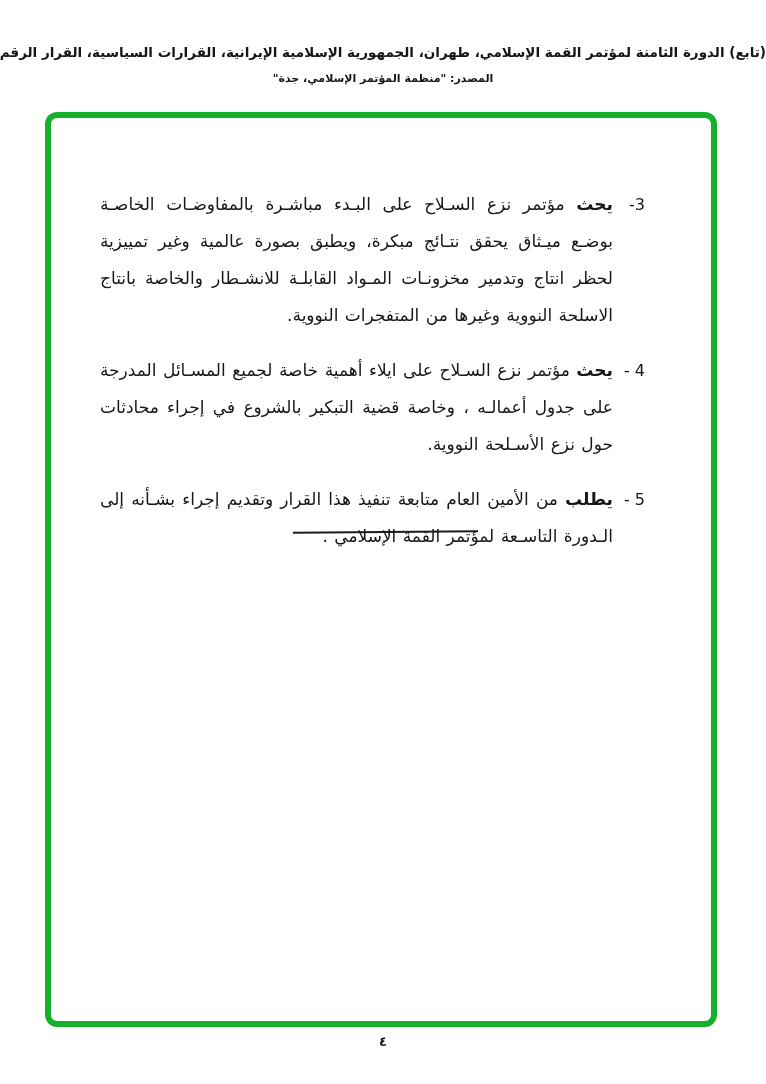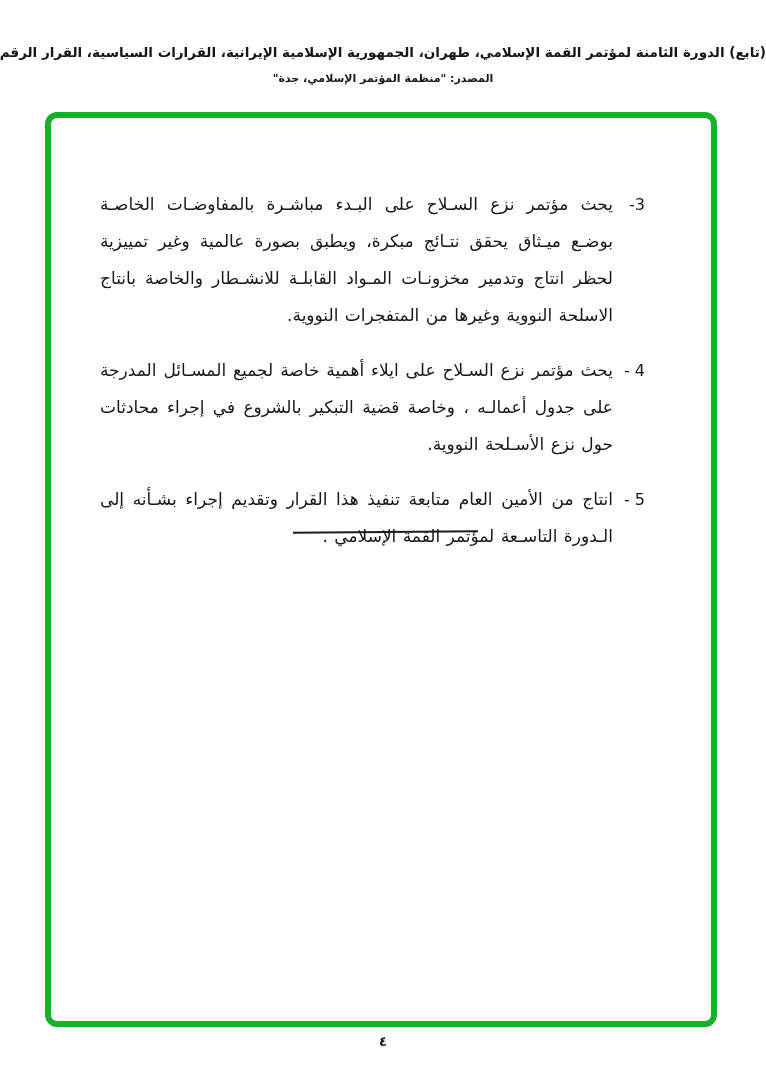--- a/index.html
+++ b/index.html
@@ -80,21 +80,21 @@
     flex: 1 1 auto;
     margin: 0;
     font-size: 17px;
     line-height: 37px;
     text-align: justify;
     text-align-last: right;
     direction: rtl;
     word-spacing: 1px;
   }
   .para .lead {
-    font-weight: normal;
+    font-weight: bold;
   }
 
   
   .divider {
     position: absolute;
     left: 293px;
     top: 531px;
     width: 185px;
     height: 0;
     border-top: 2px solid #1c1c1c;
@@ -129,21 +129,21 @@
       <p class="ptext"><span class="lead">يحث</span> <span>مؤتمر نزع السـلاح على البـدء مباشـرة بالمفاوضـات الخاصـة بوضـع ميـثاق يحقق نتـائج مبكرة، ويطبق بصورة عالمية وغير تمييزية لحظر انتاج وتدمير مخزونـات المـواد القابلـة للانشـطار والخاصة بانتاج الاسلحة النووية وغيرها من المتفجرات النووية.</span></p>
     </div>
 
     <div class="para">
       <span class="marker">4 -</span>
       <p class="ptext"><span class="lead">يحث</span> <span>مؤتمر نزع السـلاح على ايلاء أهمية خاصة لجميع المسـائل المدرجة على جدول أعمالـه ، وخاصة قضية التبكير بالشروع في إجراء محادثات حول نزع الأسـلحة النووية.</span></p>
     </div>
 
     <div class="para">
       <span class="marker">5 -</span>
-      <p class="ptext"><span class="lead">انتاج</span> <span>من الأمين العام متابعة تنفيذ هذا القرار وتقديم إجراء بشـأنه إلى الـدورة التاسـعة لمؤتمر القمة الإسلامي .</span></p>
+      <p class="ptext"><span class="lead">يطلب</span> <span>من الأمين العام متابعة تنفيذ هذا القرار وتقديم إجراء بشـأنه إلى الـدورة التاسـعة لمؤتمر القمة الإسلامي .</span></p>
     </div>
 
   </div>
 
 </div>
 
 <div class="divider"></div>
 
 <div class="pagenum">٤</div>
 

